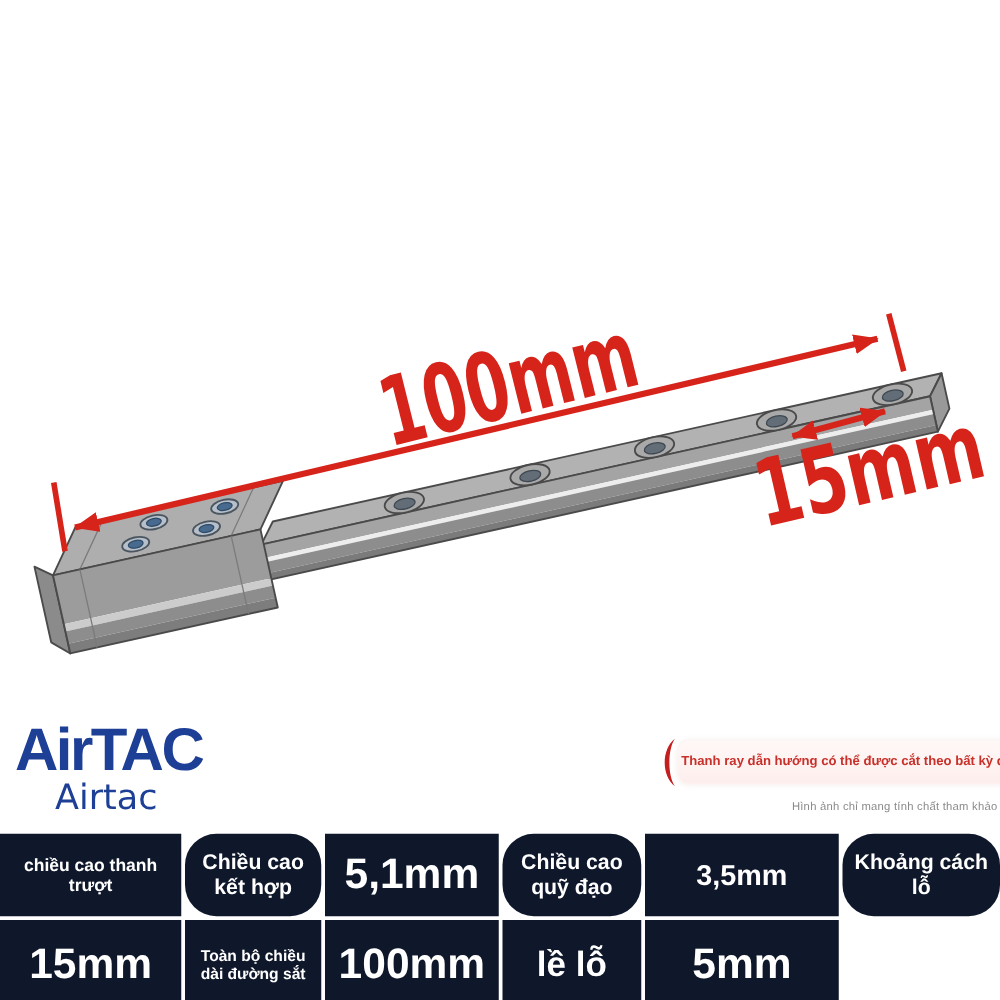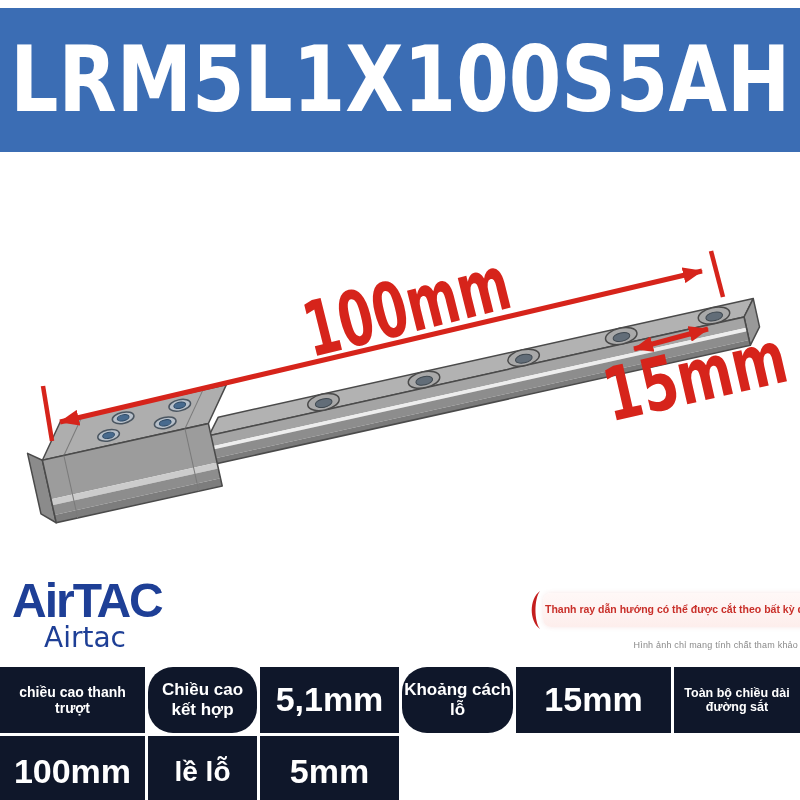--- a/index.html
+++ b/index.html
@@ -134,43 +134,42 @@
       <line x1="60" y1="422" x2="702" y2="271" stroke-width="5" marker-start="url(#arr)" marker-end="url(#arr)"></line>
     </g>
     <text transform="translate(413,332) rotate(-14) scale(0.66 1)" text-anchor="middle" font-family="DejaVu Sans, sans-serif" font-size="76" font-weight="bold" fill="#d6241b">100mm</text>
 
     <g stroke="#d6241b">
       <line x1="634" y1="349" x2="708" y2="329" stroke-width="5" marker-start="url(#arr)" marker-end="url(#arr)"></line>
     </g>
     <text transform="translate(701,401) rotate(-13) scale(0.72 1)" text-anchor="middle" font-family="DejaVu Sans, sans-serif" font-size="74" font-weight="bold" fill="#d6241b">15mm</text>
   </svg>
 
-  <div class="banner">
-    <span class="banner-text">LRM5L1X100S5AH</span>
-  </div>
 
   <div class="logo">AirTAC</div>
   <div class="logo-sub">Airtac</div>
 
   <div class="ribbon">
     <svg class="ribbon-end" width="16" height="40" viewBox="0 0 16 40">
       <path d="M13,1 C2,9 2,31 13,39 C7,31 7,9 13,1 Z" fill="#c41e1e"></path>
     </svg>
     <div class="ribbon-body">
       <span class="ribbon-text">Thanh ray dẫn hướng có thể được cắt theo bất kỳ độ dài nào</span>
     </div>
 
   </div>
 
   <div class="note">Hình ảnh chỉ mang tính chất tham khảo</div>
 
   <div class="spec">
     <div class="cell lbl-s">chiều cao thanh trượt</div>
     <div class="cell lbl-m">Chiều cao kết hợp</div>
     <div class="cell val-xl">5,1mm</div>
+    <div class="cell lbl-m">Chiều cao quỹ đạo</div>
+    <div class="cell val-l">3,5mm</div>
 
     <div class="cell lbl-m">Khoảng cách lỗ</div>
     <div class="cell val-xl">15mm</div>
     <div class="cell lbl-xs">Toàn bộ chiều dài đường sắt</div>
     <div class="cell val-xl">100mm</div>
     <div class="cell lbl-xl">lề lỗ</div>
     <div class="cell val-xl">5mm</div>
   </div>
 
 </div>

